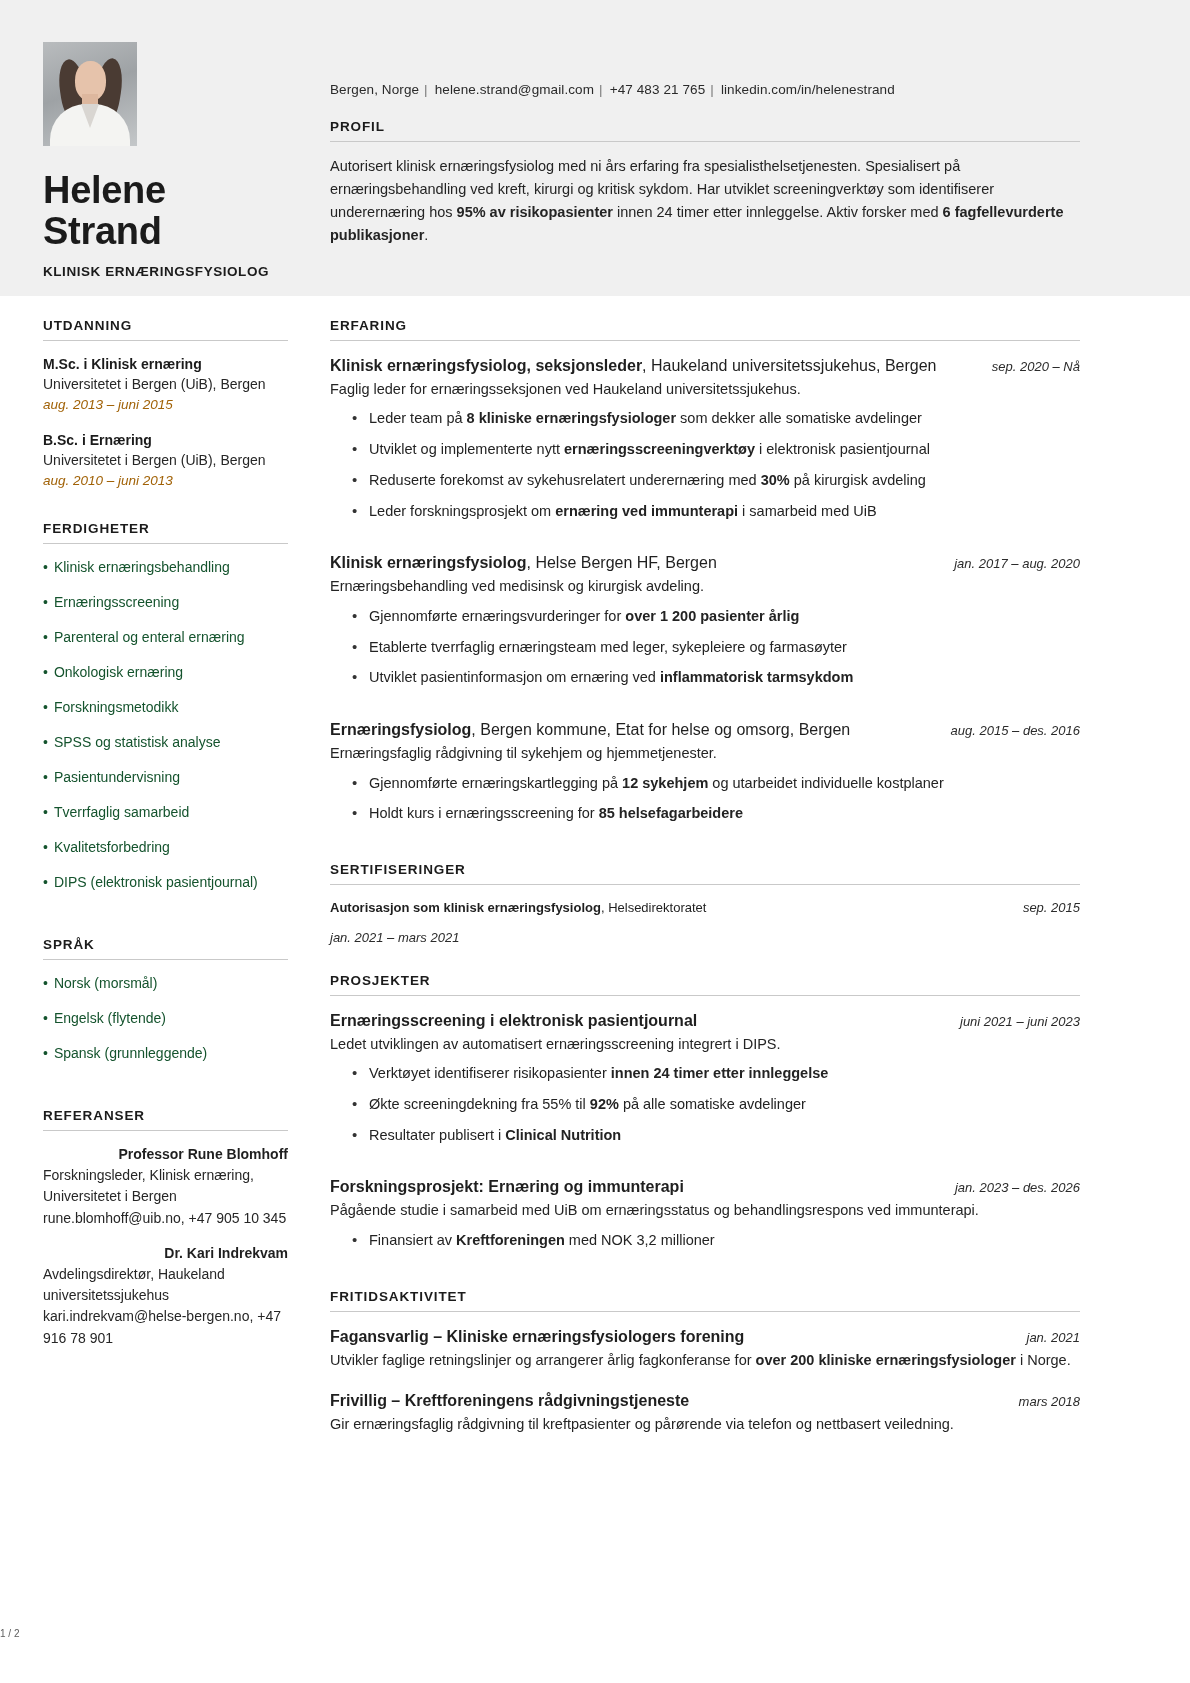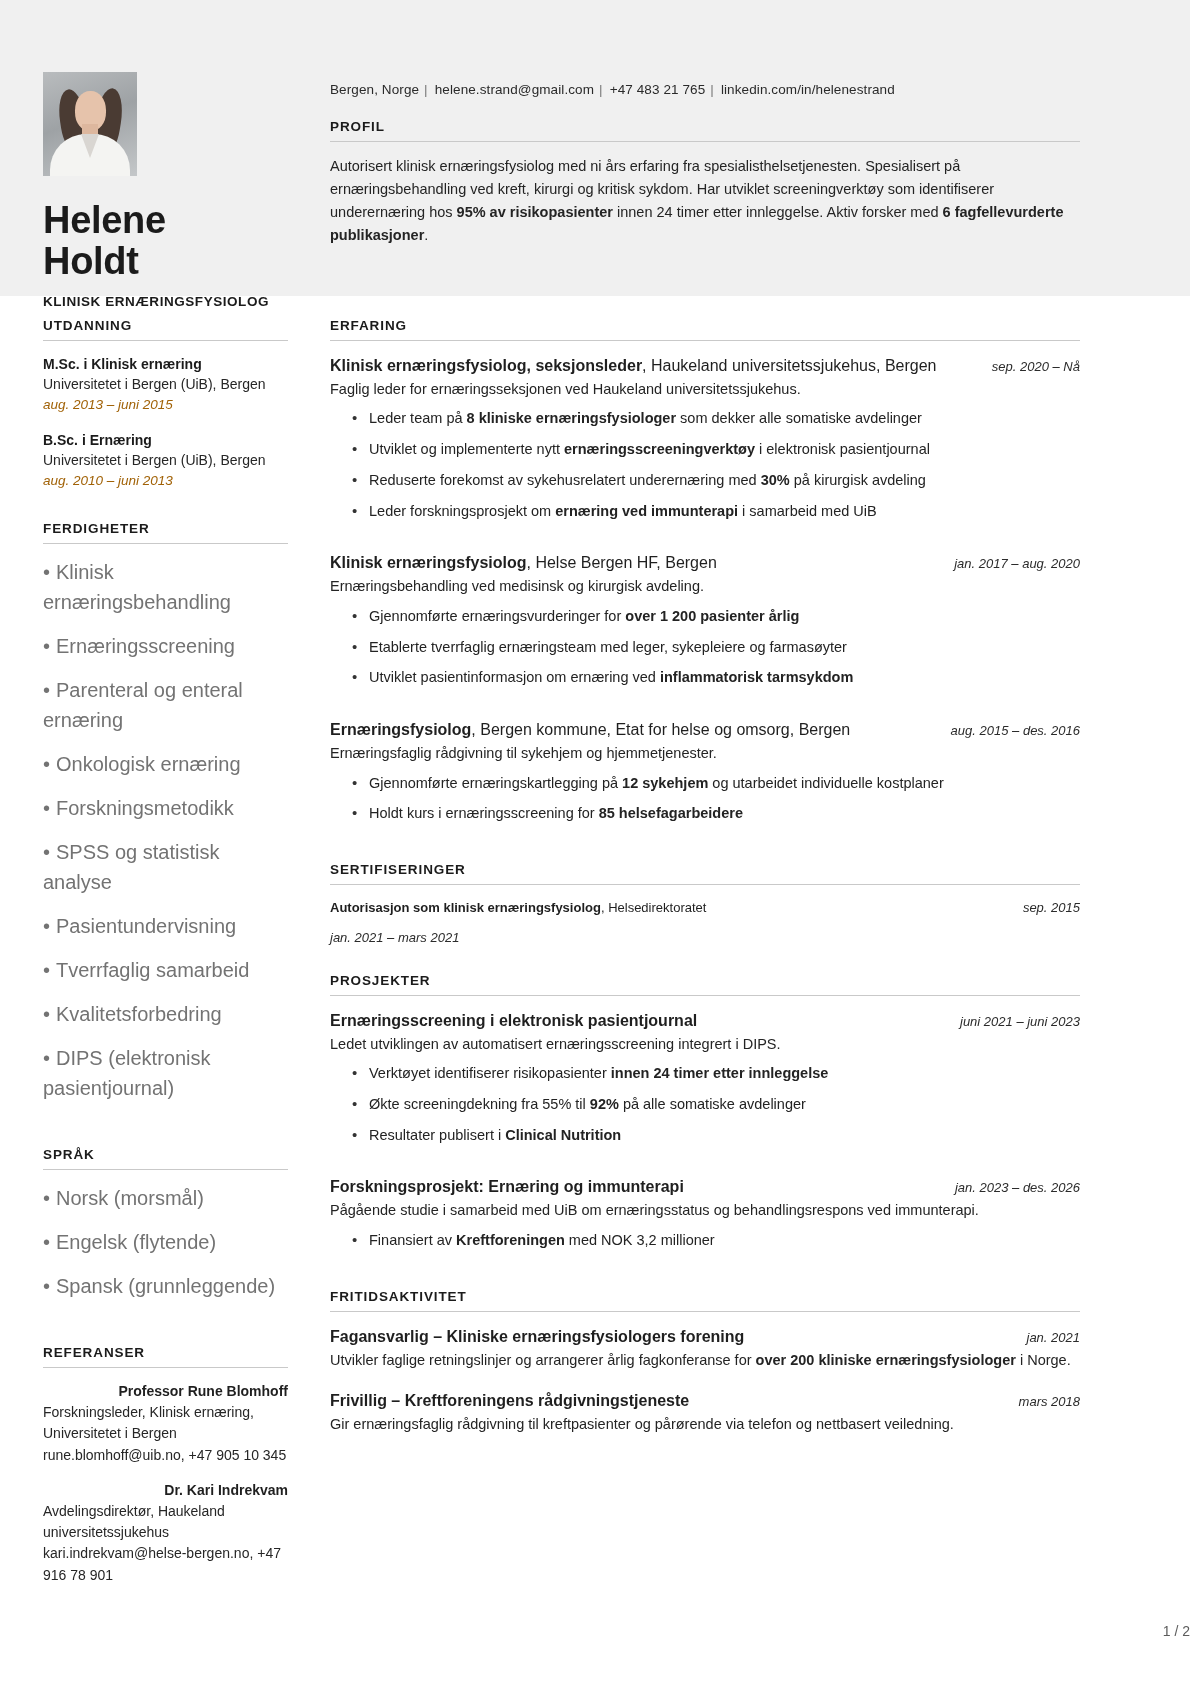--- a/index.html
+++ b/index.html
@@ -21,21 +21,20 @@
   .header-band {
     position: relative;
     width: 1190px;
     height: 296px;
     background: #f0f0f0;
     display: flex;
   }
   .header-left {
     width: 318px;
     padding: 42px 0 8px 43px;
-    margin-top: 30px;
   }
   .photo {
     width: 94px;
     height: 104px;
     background: linear-gradient(160deg,#b9bcbe 0%,#9ea2a5 45%,#c4c7c9 100%);
     position: relative;
     overflow: hidden;
   }
   .photo .hair-l, .photo .hair-r {
     position:absolute; background:#4a3b33; border-radius:50% 50% 40% 40%;
@@ -108,21 +107,21 @@
   .side-block { margin-bottom: 30px; }
   .entry { margin-bottom: 14px; }
   .entry-title {
     font-size: 14px; font-weight: 700; color:#1b1b1b; line-height:1.45;
   }
   .entry-sub { font-size: 14px; color:#262626; line-height:1.5; }
   .entry-date { font-size: 13.5px; font-style: italic; color:#a16207; line-height:1.5; }
 
   ul.plain { list-style: none; }
   ul.plain li {
-    font-size: 20px; color:#737373; line-height:1.5;
+    font-size: 14px; color:#14532d; line-height:1.5;
     padding: 0 0 14px 0;
   }
   ul.plain li .b { margin-right: 6px; }
 
   .ref { margin-bottom: 14px; }
   .ref-name { font-size: 14px; font-weight:700; line-height:1.5;text-align:right; }
   .ref-line { font-size: 14px; color:#262626; line-height:1.52; }
 
   
   .main-block { margin-bottom: 28px; }
@@ -148,45 +147,44 @@
 
   .cert-row { display:flex; align-items: baseline; margin-bottom: 12px; }
   .cert-row .t { flex:1; font-size:13px; line-height:1.5; }
   .cert-row .t b { font-weight:700; }
 
   .proj-desc { font-size:14.5px; color:#242424; line-height:1.55; }
 
   .footer {
     position: absolute;
     bottom: 44px; left: 0; right: 0;
-    text-align: right;
-    font-size: 14px;
+    text-align: left;
+    font-size: 10px;
     color: #5c5c5c;
-    padding-left: 33px;
   }
 </style>
 </head>
 <body>
 
 <div class="page">
 
   <div class="header-band">
 
     <div class="header-left">
       <div class="photo">
         <div class="hair-l"></div>
           <div class="hair-r"></div>
         <div class="face"></div>
           <div class="neck"></div>
         <div class="body"></div>
           <div class="collar"></div>
       </div>
       <div class="name">
         <div>Helene</div>
-        <div>Holdt</div>
+        <div>Strand</div>
       </div>
       <div class="job-title">KLINISK ERNÆRINGSFYSIOLOG</div>
     </div>
 
     <div class="header-right">
       <div class="contact-line">
         <span>Bergen, Norge</span><span class="sep">|</span><span>helene.strand@gmail.com</span><span class="sep">|</span><span>+47 483 21 765</span><span class="sep">|</span><span>linkedin.com/in/helenestrand</span>
       </div>
       <div class="sec-title">PROFIL</div>
       <div class="rule"></div>

